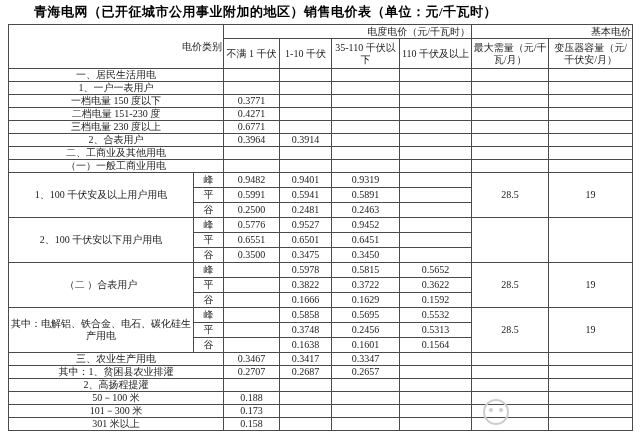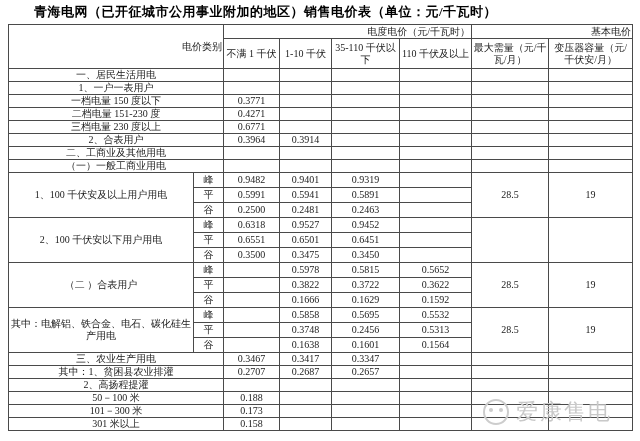--- a/index.html
+++ b/index.html
@@ -168,21 +168,21 @@
       <td>谷</td>
       <td>0.2500</td>
       <td>0.2481</td>
       <td>0.2463</td>
       <td></td>
     </tr>
 
     <tr class="pr">
       <td rowspan="3">2、100 千伏安以下用户用电</td>
       <td>峰</td>
-      <td>0.6318</td>
+      <td>0.5776</td>
       <td>0.9527</td>
       <td>0.9452</td>
       <td></td>
       <td rowspan="3"></td>
       <td rowspan="3"></td>
     </tr>
     <tr class="pr">
       <td>平</td>
       <td>0.6551</td>
       <td>0.6501</td>
@@ -302,14 +302,13 @@
       <td></td>
     </tr>
   </tbody>
 </table>
 
 <div class="watermark">
   <span class="wm-circle">
     <span class="wm-eye l"></span>
     <span class="wm-eye r"></span>
   </span>
-  <span class="wm-text">爱康售电</span>
 </div>
 
 </body></html>

